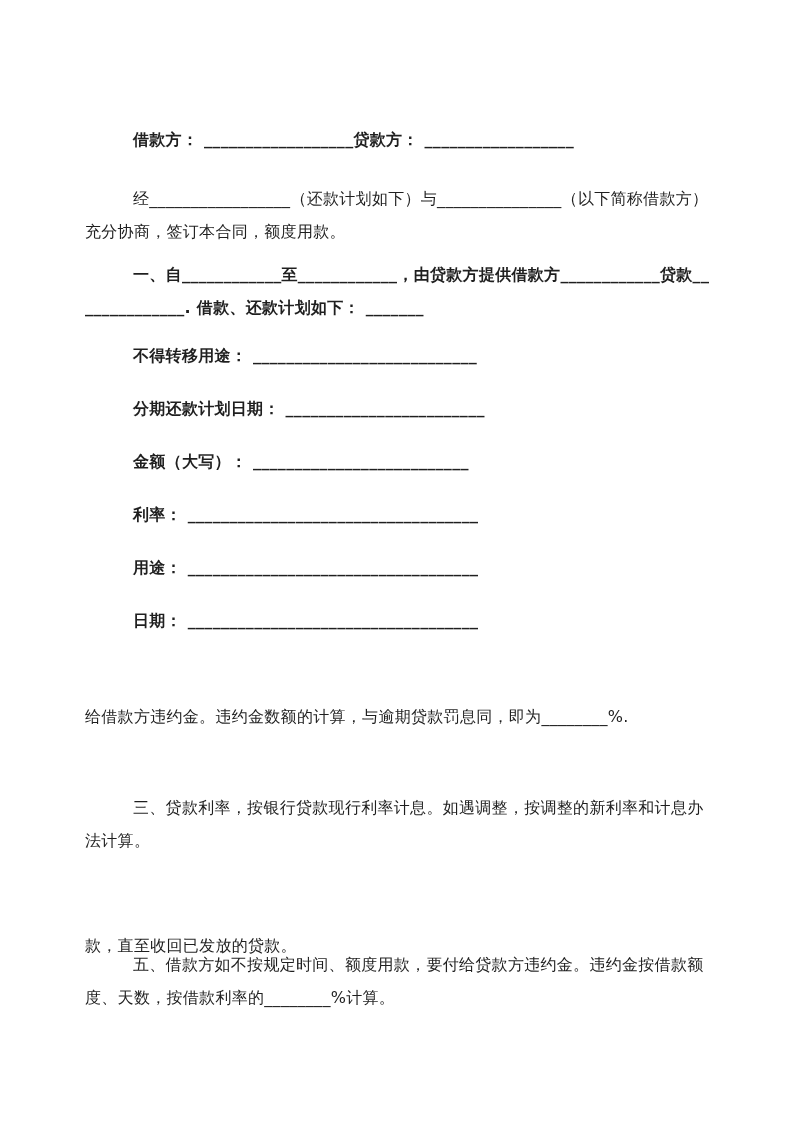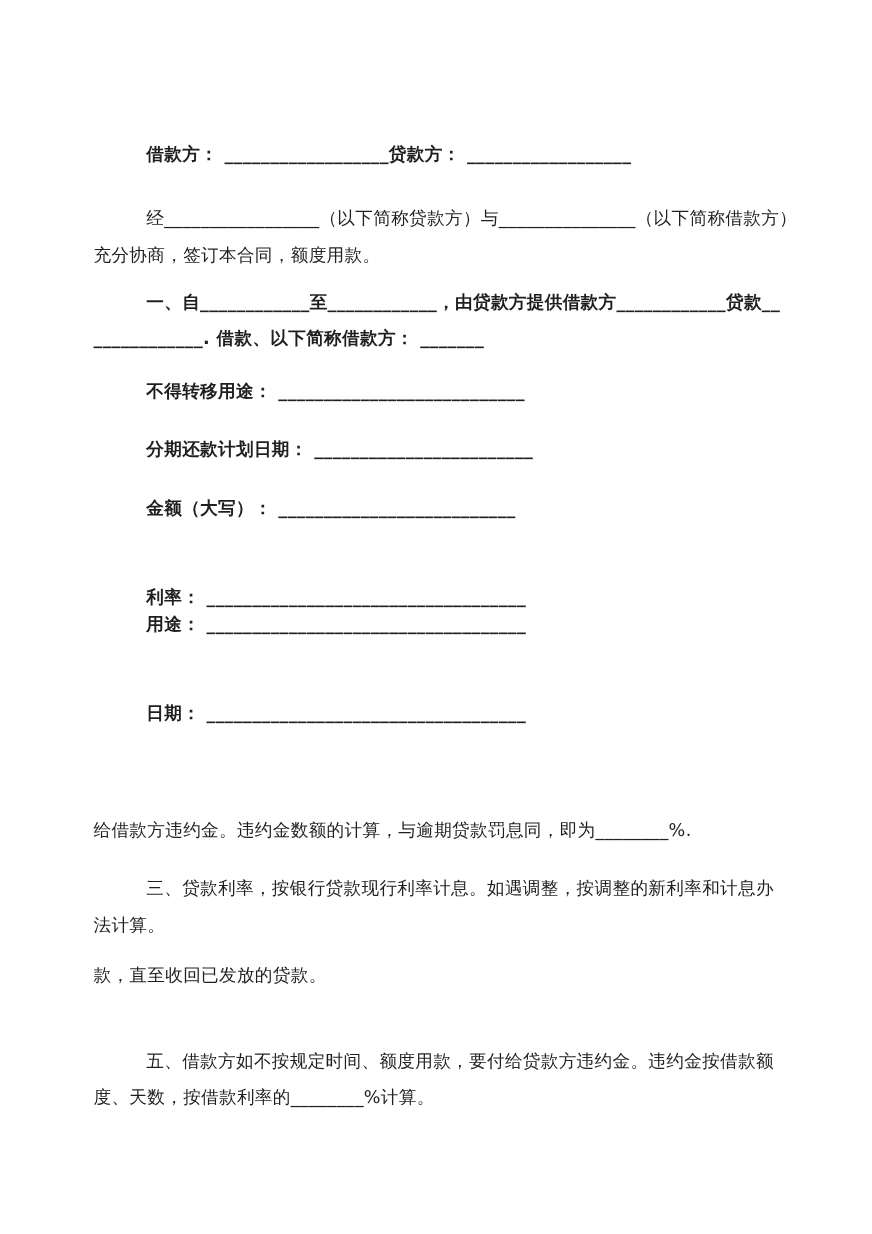--- a/index.html
+++ b/index.html
@@ -27,42 +27,42 @@
   .indent { left: 133px; }
   .bold { font-weight: bold; }
 </style>
 </head>
 <body>
 
 <div id="page">
 
   <div class="line indent bold" style="top:129px">借款方： __________________贷款方： __________________</div>
 
-  <div class="line indent" style="top:188px">经_________________（以下简称贷款方）与_______________（以下简称借款方）</div>
+  <div class="line indent" style="top:188px">经_________________（还款计划如下）与_______________（以下简称借款方）</div>
   <div class="line" style="top:221px">充分协商，签订本合同，额度用款。</div>
 
   <div class="line indent bold" style="top:264px">一、自____________至____________，由贷款方提供借款方____________贷款__</div>
-  <div class="line bold" style="top:297px">____________. 借款、以下简称借款方： _______</div>
+  <div class="line bold" style="top:297px">____________. 借款、还款计划如下： _______</div>
 
   <div class="line indent bold" style="top:345px">不得转移用途： ___________________________</div>
 
   <div class="line indent bold" style="top:398px">分期还款计划日期： ________________________</div>
 
   <div class="line indent bold" style="top:451px">金额（大写）： __________________________</div>
 
-  <div class="line indent bold" style="top:532px">利率： ___________________________________</div>
+  <div class="line indent bold" style="top:504px">利率： ___________________________________</div>
 
   <div class="line indent bold" style="top:557px">用途： ___________________________________</div>
 
-  <div class="line indent bold" style="top:638px">日期： ___________________________________</div>
+  <div class="line indent bold" style="top:610px">日期： ___________________________________</div>
 
 
-  <div class="line" style="top:744px">给借款方违约金。违约金数额的计算，与逾期贷款罚息同，即为________%.</div>
+  <div class="line" style="top:706px">给借款方违约金。违约金数额的计算，与逾期贷款罚息同，即为________%.</div>
 
   <div class="line indent" style="top:797px">三、贷款利率，按银行贷款现行利率计息。如遇调整，按调整的新利率和计息办</div>
   <div class="line" style="top:830px">法计算。</div>
 
-  <div class="line" style="top:876px">款，直至收回已发放的贷款。</div>
+  <div class="line" style="top:935px">款，直至收回已发放的贷款。</div>
 
   <div class="line indent" style="top:954px">五、借款方如不按规定时间、额度用款，要付给贷款方违约金。违约金按借款额</div>
   <div class="line" style="top:987px">度、天数，按借款利率的________%计算。</div>
 
 </div>
 
 </body></html>

